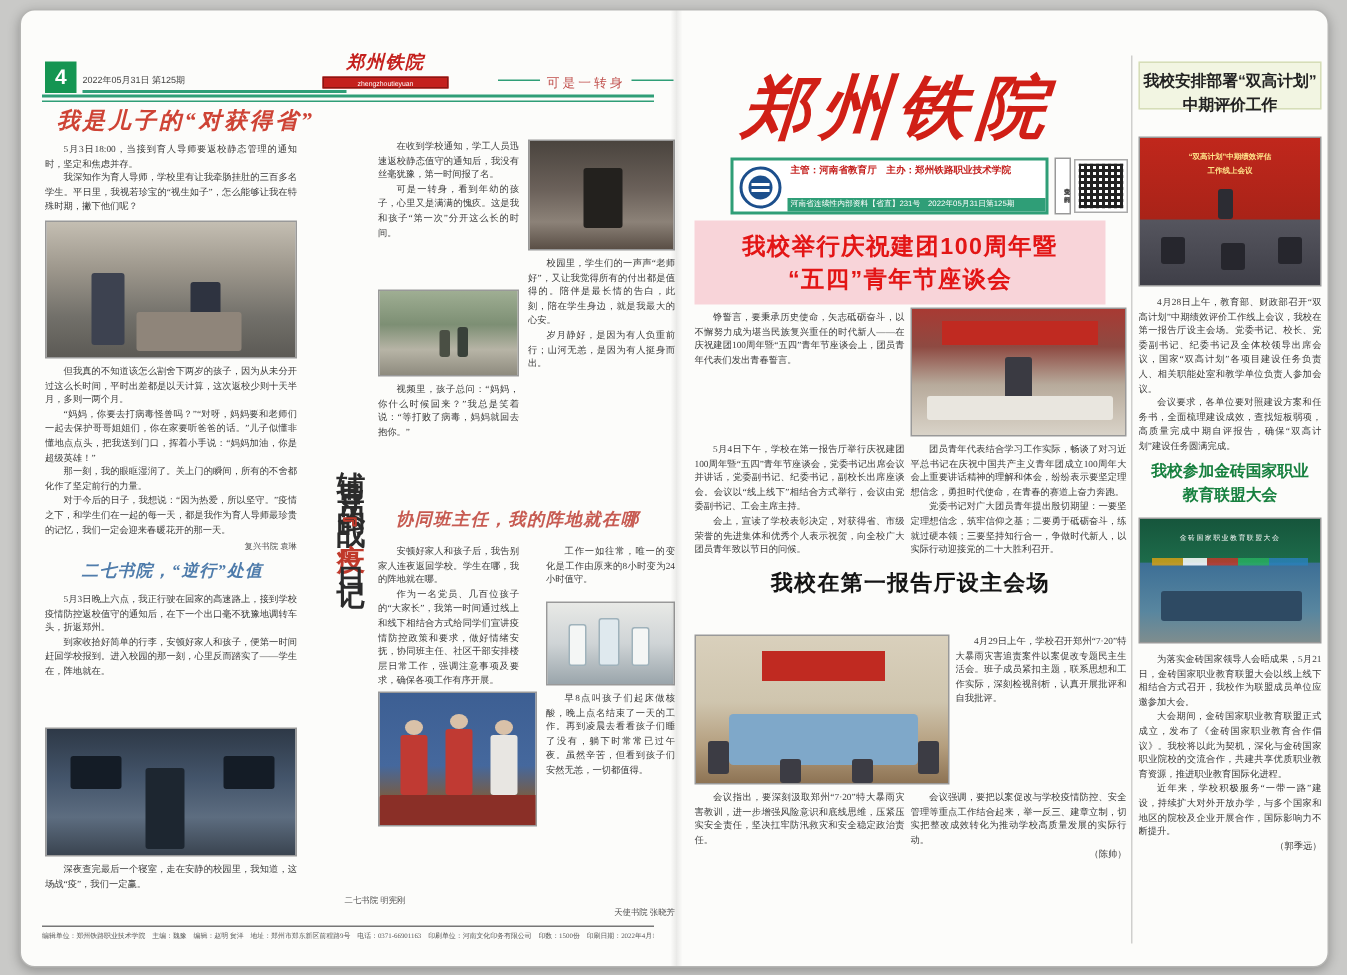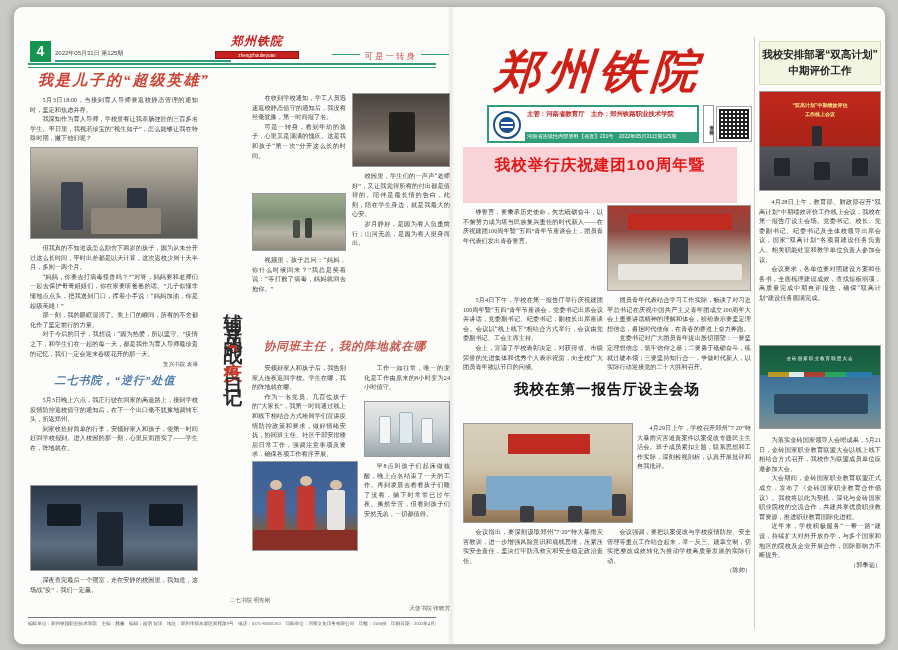--- a/index.html
+++ b/index.html
@@ -78,21 +78,21 @@
       <div class="pinbox" style="margin:1px auto 0">zhengzhoutieyuan</div>
     </div>
     <div class="abs" style="left:318px;top:38px;white-space:nowrap">
       <span class="secline"></span>
       <span class="sectionname">可是一转身</span>
       <span class="secline"></span>
     </div>
     <div class="abs lp-rule" style="left:14px;top:56px;width:408px"></div>
     <div class="abs lp-rule" style="left:14px;top:60px;width:408px;height:1px"></div>
 
-    <div class="abs script h-red" style="left:14px;top:64px;width:192px">我是儿子的“超级英雄”</div>
+    <div class="abs script h-red" style="left:14px;top:64px;width:192px">我是儿子的“对获得省”</div>
     <div class="abs bt" style="left:16px;top:88px;width:168px;height:50px">
       <p>5月3日18:00，当接到育人导师要返校静态管理的通知时，坚定和焦虑并存。</p>
       <p>我深知作为育人导师，学校里有让我牵肠挂肚的三百多名学生。平日里，我视若珍宝的“视生如子”，怎么能够让我在特殊时期，撇下他们呢？</p>
     </div>
     <div class="abs photo ph-office" style="left:16px;top:140px;width:168px;height:92px">
       <div class="fig" style="left:30px;top:34px;width:22px;height:48px;background:#3d4250"></div>
       <div class="fig" style="left:96px;top:40px;width:20px;height:42px;background:#2e3340"></div>
       <div class="fig" style="left:60px;top:60px;width:70px;height:26px;background:#8f857a"></div>
     </div>
     <div class="abs bt" style="left:16px;top:236px;width:168px;height:116px">
@@ -187,20 +187,21 @@
       <div style="flex:1;display:flex;flex-direction:column;justify-content:space-between">
         <div class="info-txt1">主管：河南省教育厅　主办：郑州铁路职业技术学院</div>
         <div class="info-txt2">河南省连续性内部资料【省直】231号　2022年05月31日第125期</div>
       </div>
     </div>
     <div class="abs sidelabel" style="left:252px;top:98px;width:11px;height:38px">免费交流 内部资料</div>
     <div class="abs qr" style="left:266px;top:100px;width:34px;height:34px"></div>
 
     <div class="abs pinkpanel" style="left:12px;top:140px;width:274px;height:56px">
       <div class="lead-h">我校举行庆祝建团100周年暨</div>
+      <div class="lead-h">“五四”青年节座谈会</div>
     </div>
     <div class="abs bt" style="left:12px;top:200px;width:140px;height:82px">
       <p>铮誓言，要秉承历史使命，矢志砥砺奋斗，以不懈努力成为堪当民族复兴重任的时代新人——在庆祝建团100周年暨“五四”青年节座谈会上，团员青年代表们发出青春誓言。</p>
     </div>
     <div class="abs photo ph-stage" style="left:156px;top:198px;width:144px;height:86px">
       <div class="banner-red" style="left:20px;top:8px;width:104px;height:16px"></div>
       <div class="fig" style="left:62px;top:32px;width:18px;height:34px;background:#3a3a42"></div>
       <div class="fig" style="left:10px;top:58px;width:124px;height:16px;background:#e9e6df"></div>
     </div>
     <div class="abs bt" style="left:12px;top:288px;width:140px;height:80px">
@@ -229,38 +230,42 @@
     <div class="abs bt" style="left:12px;top:520px;width:140px;height:90px">
       <p>会议指出，要深刻汲取郑州“7·20”特大暴雨灾害教训，进一步增强风险意识和底线思维，压紧压实安全责任，坚决扛牢防汛救灾和安全稳定政治责任。</p>
     </div>
     <div class="abs bt" style="left:156px;top:520px;width:144px;height:90px">
       <p>会议强调，要把以案促改与学校疫情防控、安全管理等重点工作结合起来，举一反三、建章立制，切实把整改成效转化为推动学校高质量发展的实际行动。</p>
       <p style="text-align:right;text-indent:0">（陈帅）</p>
     </div>
 
     <div class="vdiv" style="left:303px;top:30px;height:592px"></div>
 
-    <div class="abs sb-h1" style="left:308px;top:34px;width:122px;height:44px">
+    <div class="abs sb-h1" style="left:308px;top:34px;width:122px;height:32px">
       <div>我校安排部署“双高计划”</div>
       <div>中期评价工作</div>
     </div>
     <div class="abs photo ph-redscreen" style="left:308px;top:84px;width:122px;height:100px">
       <div class="ph-caption" style="top:10px">“双高计划”中期绩效评估</div>
       <div class="ph-caption" style="top:19px">工作线上会议</div>
       <div class="fig" style="left:52px;top:34px;width:10px;height:20px;background:#2c2c33"></div>
       <div class="fig" style="left:14px;top:66px;width:16px;height:18px;background:#26262d"></div>
       <div class="fig" style="left:54px;top:70px;width:16px;height:18px;background:#26262d"></div>
       <div class="fig" style="left:92px;top:66px;width:16px;height:18px;background:#26262d"></div>
     </div>
     <div class="abs bt" style="left:308px;top:190px;width:122px;height:104px">
       <p>4月28日上午，教育部、财政部召开“双高计划”中期绩效评价工作线上会议，我校在第一报告厅设主会场。党委书记、校长、党委副书记、纪委书记及全体校领导出席会议，国家“双高计划”各项目建设任务负责人、相关职能处室和教学单位负责人参加会议。</p>
       <p>会议要求，各单位要对照建设方案和任务书，全面梳理建设成效，查找短板弱项，高质量完成中期自评报告，确保“双高计划”建设任务圆满完成。</p>
 
     </div>
 
+    <div class="abs sb-h2" style="left:308px;top:300px;width:122px">
+      <div>我校参加金砖国家职业</div>
+      <div>教育联盟大会</div>
+    </div>
     <div class="abs photo ph-brics" style="left:308px;top:338px;width:122px;height:84px">
       <div class="brics-cap">金砖国家职业教育联盟大会</div>
       <div class="flagstrip"></div>
       <div class="fig" style="left:14px;top:48px;width:94px;height:20px;background:#2e4a63"></div>
     </div>
     <div class="abs bt" style="left:308px;top:428px;width:122px;height:194px">
       <p>为落实金砖国家领导人会晤成果，5月21日，金砖国家职业教育联盟大会以线上线下相结合方式召开，我校作为联盟成员单位应邀参加大会。</p>
       <p>大会期间，金砖国家职业教育联盟正式成立，发布了《金砖国家职业教育合作倡议》。我校将以此为契机，深化与金砖国家职业院校的交流合作，共建共享优质职业教育资源，推进职业教育国际化进程。</p>
       <p>近年来，学校积极服务“一带一路”建设，持续扩大对外开放办学，与多个国家和地区的院校及企业开展合作，国际影响力不断提升。</p>
       <p style="text-align:right;text-indent:0">（郭季远）</p>

